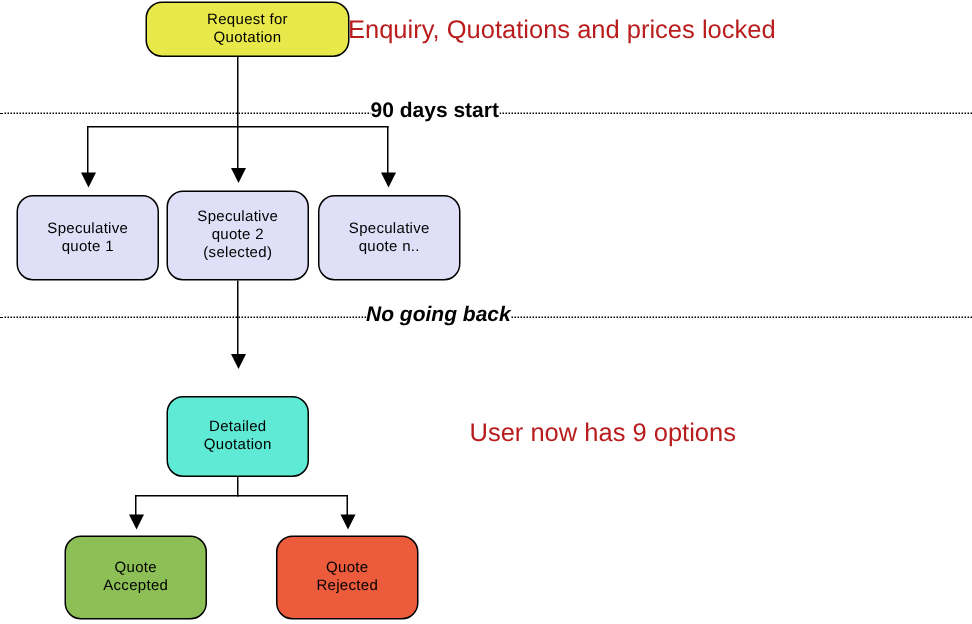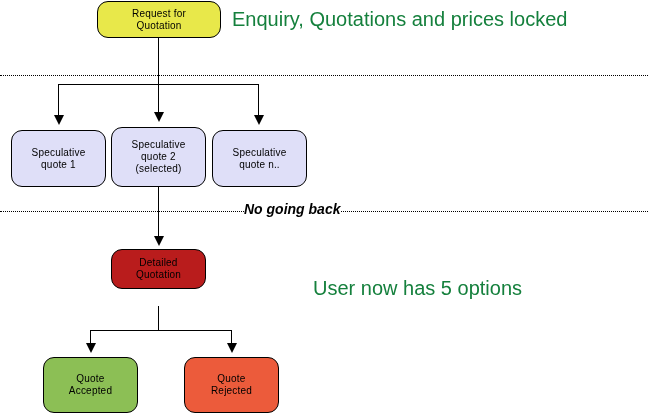--- a/index.html
+++ b/index.html
@@ -25,23 +25,23 @@
     justify-content: center;
     text-align: center;
     font-size: 10px;
     line-height: 12px;
     color: #000000;
     white-space: pre-line;
     letter-spacing: 0.2px;
   }
   .annot {
     position: absolute;
-    font-size: 20px;
+    font-size: 17px;
     line-height: 25px;
-    color: #15803d;
+    color: #b91c1c;
     white-space: pre-line;
     letter-spacing: 0px;
   }
   .divider {
     position: absolute;
     left: 0;
     width: 648px;
     height: 0;
     border-top: 1px dotted #000000;
   }
@@ -96,44 +96,45 @@
   <div class="vline" style="left:158px; top:306px; height:25px;"></div>
   <div class="hline" style="left:90px; top:330px; width:142px;"></div>
 
   <div class="vline" style="left:90px; top:330px; height:14px;"></div>
   <div class="arrowhead" style="left:86px; top:343px;"></div>
 
   <div class="vline" style="left:231px; top:330px; height:14px;"></div>
   <div class="arrowhead" style="left:227px; top:343px;"></div>
 
   <div class="divider" style="top:75px;"></div>
+  <div class="divider-label" style="left:247px; top:66px;">90 days start</div>
 
   <div class="divider" style="top:211px;"></div>
   <div class="divider-label" style="left:244px; top:202px;font-style:italic;">No going back</div>
 
-  <div class="node" style="left:97px; top:1px; width:124px; height:37px; background:#e8e84a;">Request for
+  <div class="node" style="left:97px; top:1px; width:136px; height:37px; background:#e8e84a;">Request for
 Quotation</div>
 
   <div class="node" style="left:11px; top:130px; width:95px; height:57px; background:#dfdff8;">Speculative
 quote 1</div>
 
   <div class="node" style="left:111px; top:127px; width:95px; height:60px; background:#dfdff8;">Speculative
 quote 2
 (selected)</div>
 
   <div class="node" style="left:212px; top:130px; width:95px; height:57px; background:#dfdff8;">Speculative
 quote n..</div>
 
-  <div class="node" style="left:111px; top:249px; width:95px; height:40px; background:#b91c1c;">Detailed
+  <div class="node" style="left:111px; top:264px; width:95px; height:54px; background:#5eead4;">Detailed
 Quotation</div>
 
   <div class="node" style="left:43px; top:357px; width:95px; height:56px; background:#8cbf55;">Quote
 Accepted</div>
 
   <div class="node" style="left:184px; top:357px; width:95px; height:56px; background:#ec5b3b;">Quote
 Rejected</div>
 
   <div class="annot" style="left:232px; top:7px;">Enquiry, Quotations and prices locked</div>
 
 
-  <div class="annot" style="left:313px; top:276px;">User now has 5 options</div>
+  <div class="annot" style="left:313px; top:276px;">User now has 9 options</div>
 
 </div>
 
 </body></html>

